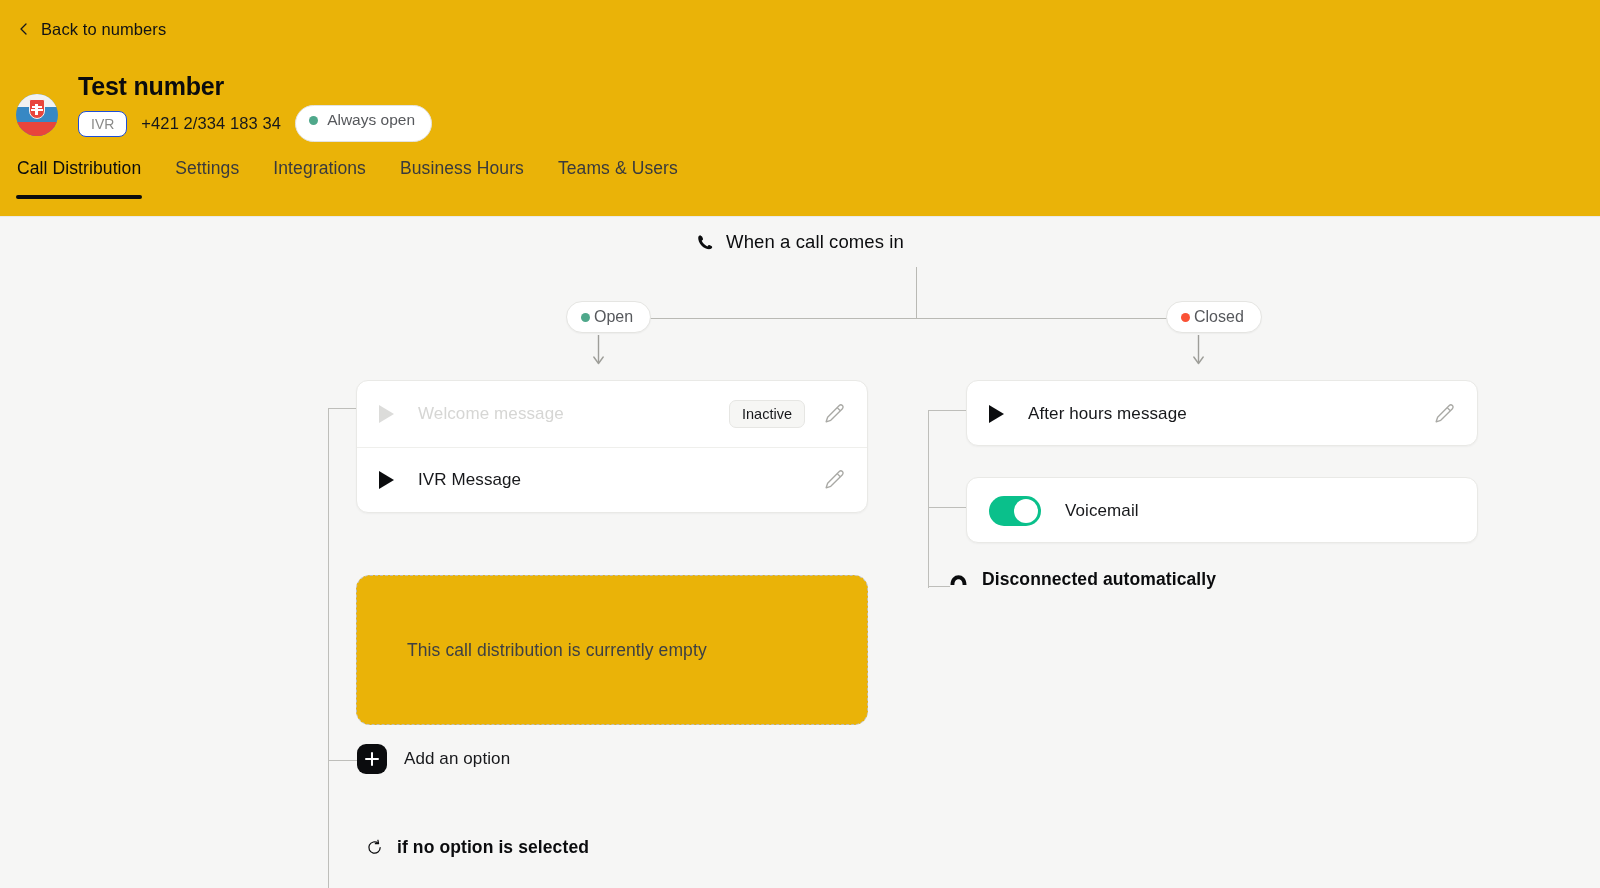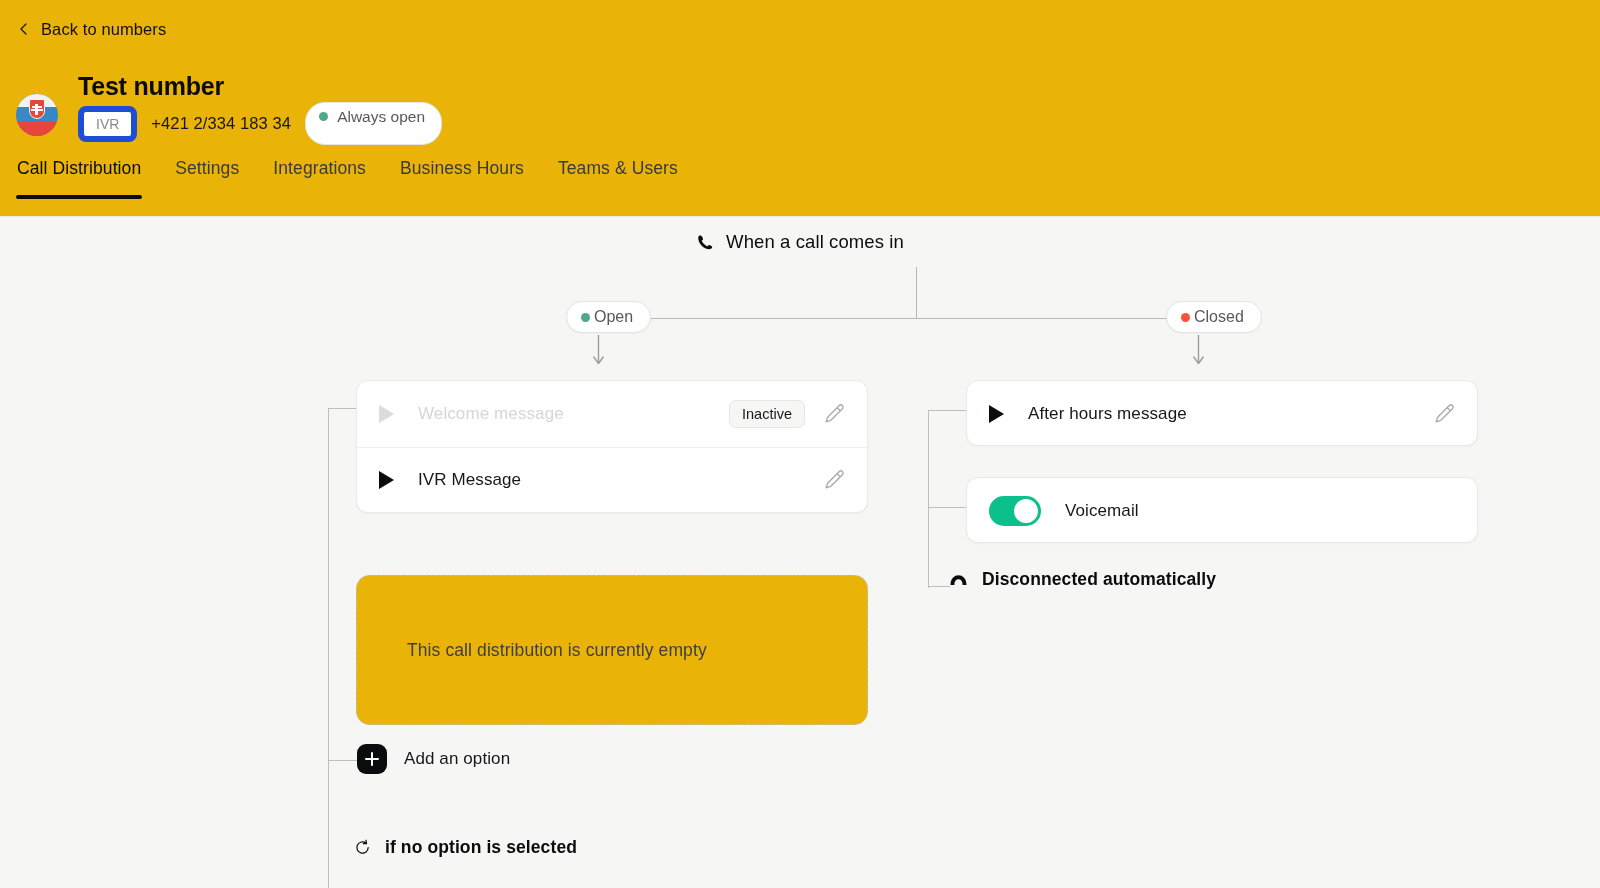--- a/index.html
+++ b/index.html
@@ -41,28 +41,28 @@
   .flag-cross:before { content:""; position:absolute; left:-3.2px; top:2.2px; width:9.4px; height:1.9px; background:#fff; }
   .flag-cross:after  { content:""; position:absolute; left:-4.2px; top:5.6px; width:11.4px; height:1.9px; background:#fff; }
 
   .title {
     position: absolute; left: 78px; top: 72px;
     font-size: 25px; font-weight: 700; color: #0B0C0E; letter-spacing: -0.2px;
   }
 
   .meta-row { position: absolute; left: 78px; top: 108px; display: flex; align-items: center; gap: 14px; height: 31px; }
   .badge-ivr {
-    border: 6px solid #1d4ed8; border-radius: 8px;
+    border: 1px solid #1d4ed8; border-radius: 8px;
     padding: 5px 12px; font-size: 14px; color: #8A8A88; background: #fff;
     line-height: 1;
   }
   .phone-num { font-size: 16.5px; color: #17181B; letter-spacing: .1px; }
   .badge-open {
     border: 1px solid #E3E3E1; border-radius: 20px; background:#fff;
-    padding: 6px 16px 20px 13px; font-size: 15.5px; color:#56585C;
+    padding: 6px 16px 13px 13px; font-size: 15.5px; color:#56585C;
     display:flex; align-items:center; gap:9px; line-height: 1;
   }
   .dot { width: 9px; height: 9px; border-radius: 50%; display:block; }
 
   
   .tabs { position: absolute; left: 0; top: 158px; width:1600px; height: 59px; display:flex; align-items:flex-start; }
   .tab {
     position: relative; font-size: 17.5px; color: #393A3D; cursor: pointer;
     padding: 0 0 20px 0; letter-spacing: .1px;
   }
@@ -150,21 +150,21 @@
     position:absolute; left:357px; top:527px; display:flex; align-items:center; gap:17px; cursor:pointer;
   }
   .plus-btn {
     width:30px; height:30px; border-radius:9px; background:#0B0C0E; position:relative; flex:none;
   }
   .plus-btn:before { content:""; position:absolute; left:8px; top:14px; width:14px; height:2.2px; background:#fff; border-radius:1px; }
   .plus-btn:after  { content:""; position:absolute; left:13.9px; top:8px; width:2.2px; height:14px; background:#fff; border-radius:1px; }
   .add-label { font-size:17px; color:#17181B; letter-spacing:.1px; }
 
   .no-option {
-    position:absolute; left:354px; top:620px; display:flex; align-items:center; gap:14px;
+    position:absolute; left:366px; top:620px; display:flex; align-items:center; gap:14px;
   }
   .no-option-label { font-size:17.5px; font-weight:700; color:#0B0C0E; letter-spacing:.1px; }
 
   .disconnected {
     position:absolute; left:948px; top:352px; display:flex; align-items:center; gap:13px;
   }
   .disconnected-label { font-size:17.5px; font-weight:700; color:#0B0C0E; letter-spacing:.1px; }
 
   
   .vline { position:absolute; background:#BEBEBA; width:1.4px; }

